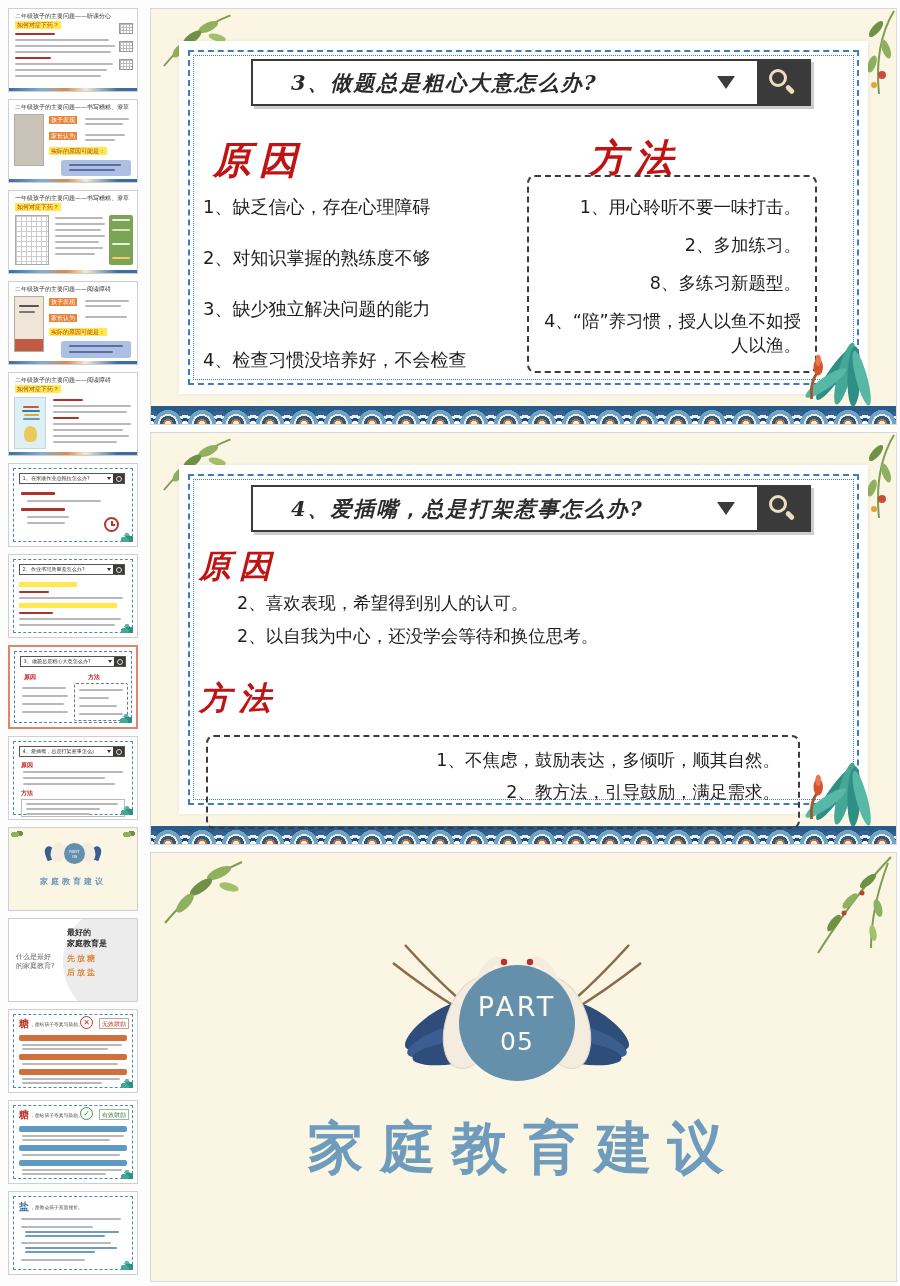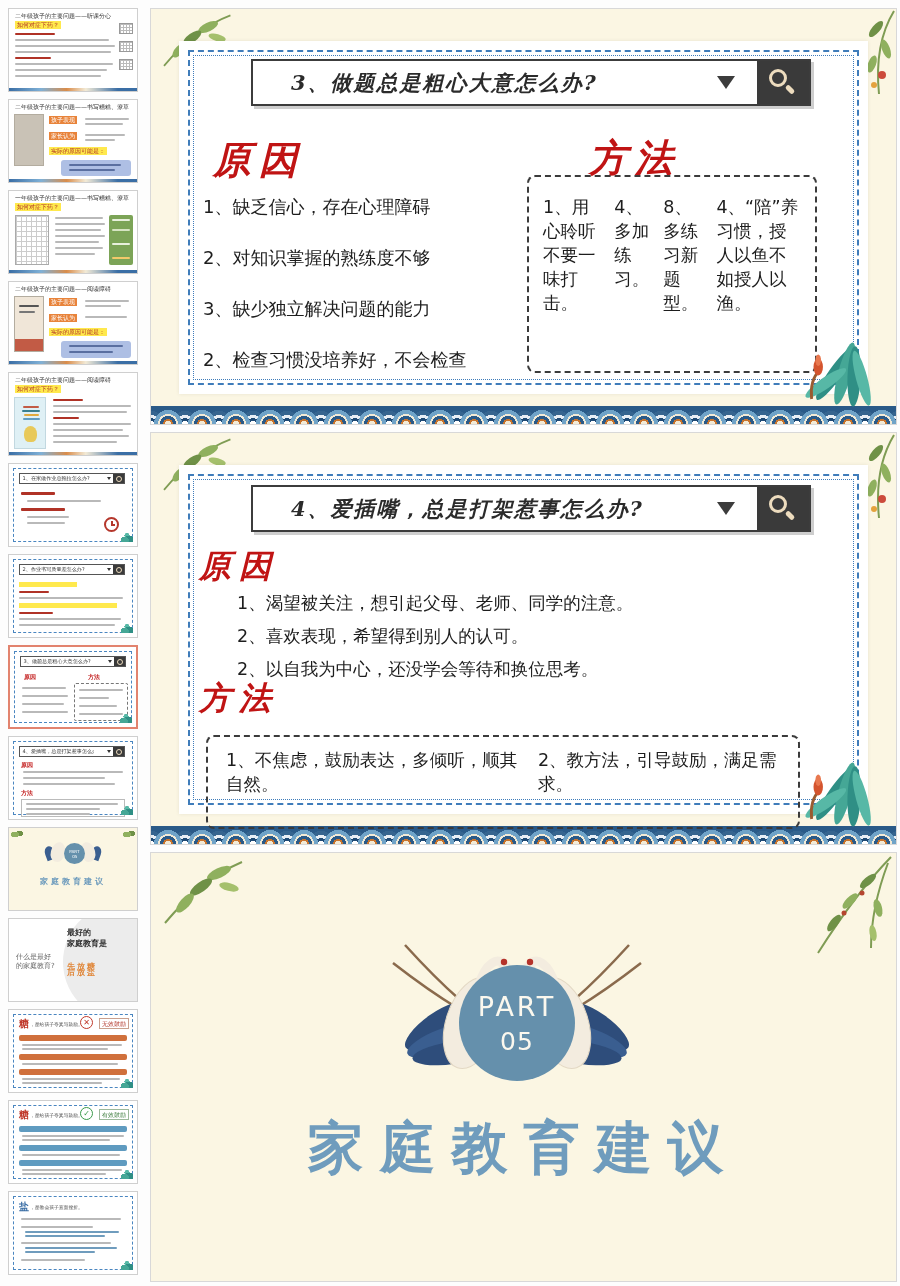--- a/index.html
+++ b/index.html
@@ -108,21 +108,21 @@
   .red-h { position:absolute; color:#c01414; letter-spacing:8px; }
   .slideA .red-h { font-size:38px; }
   .slideB .red-h { font-size:32px; }
 
   .reason-list { position:absolute; list-style:none; color:#1d1d1d; }
   .slideA .reason-list { left:52px; top:186px; width:330px; font-size:18px; }
   .slideA .reason-list li { margin-bottom:27px; white-space:nowrap; }
   .slideB .reason-list { left:86px; top:158px; width:600px; font-size:17.5px; }
   .slideB .reason-list li { margin-bottom:9px; white-space:nowrap; }
 
-  .method-box { position:absolute; border:2px dashed #3b3b3b; border-radius:8px; display:flex; flex-direction:row; color:#1d1d1d; }
+  .method-box { position:absolute; border:2px dashed #3b3b3b; border-radius:8px; display:flex; flex-direction:column; color:#1d1d1d;text-align:right; }
   .slideA .method-box { left:376px; top:166px; width:290px; height:198px; padding:18px 14px; gap:14px; font-size:17.5px; }
   .slideB .method-box { left:55px; top:302px; width:594px; height:94px; padding:11px 18px; gap:8px; font-size:17.5px; }
 
   
   .part-circle { position:absolute; left:308px; top:112px; width:116px; height:116px; border-radius:50%;
     background:#6590ac; display:flex; flex-direction:column; align-items:center; justify-content:center; gap:5px; color:#fbf8ee; }
   .part-label { font-size:27px; letter-spacing:3px; }
   .part-number { font-size:25px; letter-spacing:1px; }
   .c-title { position:absolute; left:0; right:0; top:258px; text-align:center; font-size:56px; font-weight:bold;
     color:#6f9cbd; letter-spacing:16px; font-family:"DejaVu Serif","Liberation Serif",serif; }
@@ -321,21 +321,21 @@
     </div>
     <div class="mini-title">家庭教育建议</div>
   </div>
 
   <div class="thumb">
     <div class="graycurve"></div>
     <div class="q-left">什么是最好
 的家庭教育?</div>
     <div class="a-intro">最好的
 家庭教育是</div>
-    <div class="a-line" style="top:42px;">先放糖</div>
+    <div class="a-line" style="top:34px;">先放糖</div>
     <div class="a-line" style="top:48px;">后放盐</div>
     <div class="a-line" style="top:62px;margin-top:45px;">再补钙</div>
   </div>
 
   <div class="thumb">
     <div class="mini-frame"></div>
     <div class="kw red" style="left:10px;top:7px;">糖</div>
     <div class="subt" style="left:21px;top:11px;">，是给孩子夸奖与鼓励。</div>
     <div class="circle-ic x" style="right:44px;top:6px;">✕</div>
     <div class="badge" style="right:8px;top:8px;">无效鼓励</div>
@@ -418,26 +418,26 @@
         </span>
     </div>
 
     <div class="red-h brush" style="left:62px;top:126px;">原因</div>
     <div class="red-h brush" style="left:438px;top:124px;">方法</div>
 
     <ul class="reason-list">
       <li>1、缺乏信心，存在心理障碍</li>
       <li>2、对知识掌握的熟练度不够</li>
       <li>3、缺少独立解决问题的能力</li>
-      <li>2、检查习惯没培养好，不会检查</li>
+      <li>4、检查习惯没培养好，不会检查</li>
     </ul>
 
     <div class="method-box">
       <div>1、用心聆听不要一味打击。</div>
-      <div>4、多加练习。</div>
+      <div>2、多加练习。</div>
       <div>8、多练习新题型。</div>
       <div>4、“陪”养习惯，授人以鱼不如授人以渔。</div>
     </div>
 
     <svg class="deco" style="right:18px;bottom:8px;" width="95" height="85" viewBox="0 0 100 90">
       <ellipse cx="55" cy="45" rx="34" ry="7" fill="#2f8f85" transform="rotate(-55 55 45)"></ellipse>
       <ellipse cx="65" cy="45" rx="34" ry="7" fill="#45a796" transform="rotate(-75 65 45)"></ellipse>
       <ellipse cx="75" cy="48" rx="32" ry="7" fill="#2f8f85" transform="rotate(-88 75 48)"></ellipse>
       <ellipse cx="83" cy="50" rx="30" ry="6" fill="#57b8a6" transform="rotate(-105 83 50)"></ellipse>
       <ellipse cx="45" cy="55" rx="26" ry="6" fill="#57b8a6" transform="rotate(-35 45 55)"></ellipse>
@@ -475,21 +475,20 @@
       <span class="q-title brush">4、爱插嘴，总是打架惹事怎么办?</span>
       <span class="dd-arrow"></span>
       <span class="search-btn">
           <span class="mag"></span>
         </span>
     </div>
 
     <div class="red-h brush" style="left:48px;top:112px;">原因</div>
 
     <ul class="reason-list">
-      <li>1、渴望被关注，想引起父母、老师、同学的注意。</li>
       <li>2、喜欢表现，希望得到别人的认可。</li>
       <li>2、以自我为中心，还没学会等待和换位思考。</li>
     </ul>
 
     <div class="red-h brush" style="left:48px;top:244px;">方法</div>
 
     <div class="method-box">
       <div>1、不焦虑，鼓励表达，多倾听，顺其自然。</div>
       <div>2、教方法，引导鼓励，满足需求。</div>
     </div>

